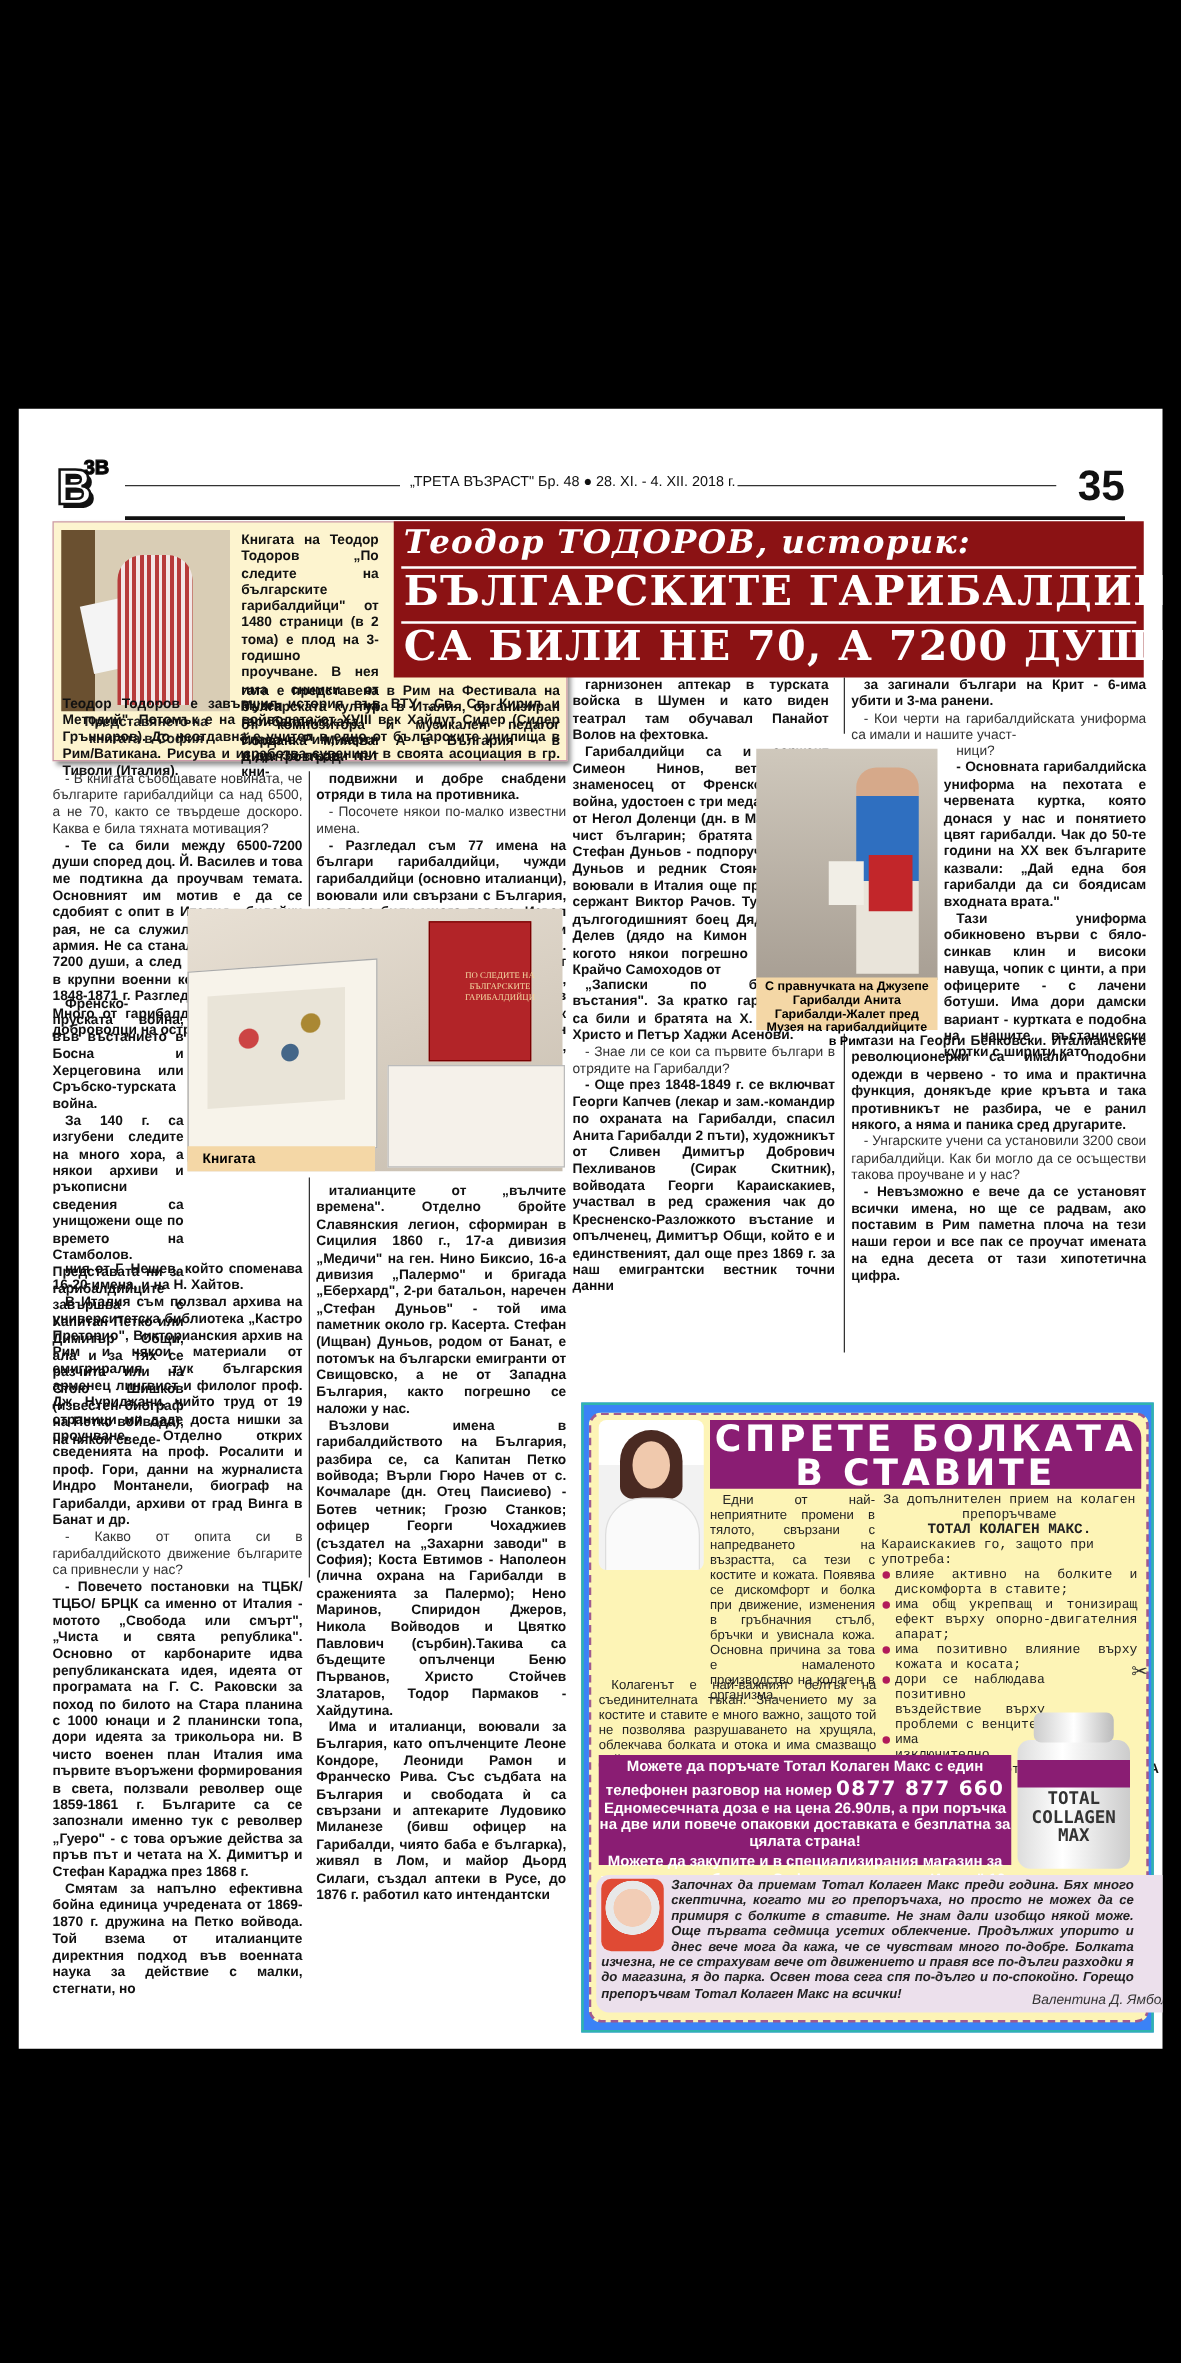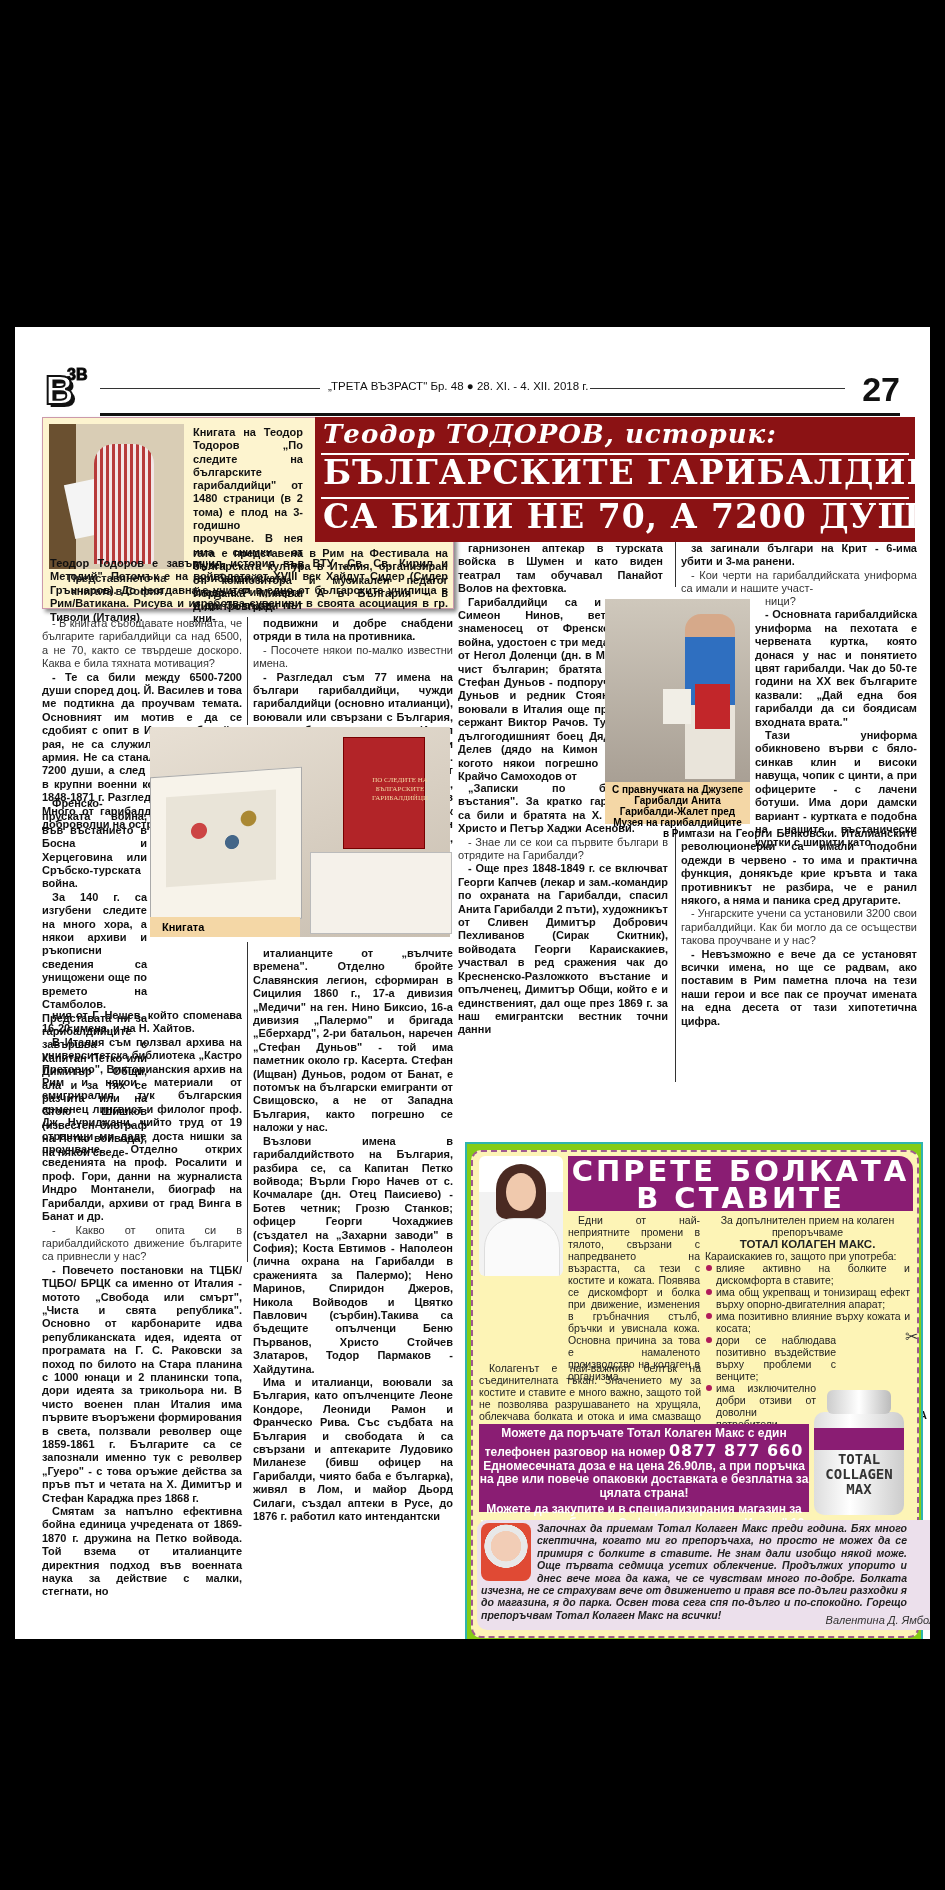--- a/index.html
+++ b/index.html
@@ -42,30 +42,30 @@
   .bookphoto .red span{position:absolute;left:6px;top:38px;width:68px;color:#f3d8a2;font-size:7px;text-align:center;line-height:9px;font-family:Liberation Serif, serif;margin-left:16px;}
   .bookphoto .b2{position:absolute;left:160px;top:125px;width:140px;height:80px;background:#f5f1ea;border:1px solid #bbb;}
   .bookphoto .cap{position:absolute;left:0;bottom:0;width:150px;height:20px;background:#f4d7a6;font-size:11px;font-weight:bold;line-height:20px;padding-left:12px;box-sizing:border-box;}
   .pairphoto{position:absolute;left:590px;top:597px;width:145px;height:185px;background:linear-gradient(180deg,#cfc8bc,#a89f94);}
   .pairphoto .w{position:absolute;left:20px;top:35px;width:40px;height:145px;background:linear-gradient(180deg,#e6c9a8 0 14%,repeating-linear-gradient(180deg,#1f7fa6 0 4px,#eee 4px 8px) 14% 55%,#444 55% 100%);border-radius:14px 14px 0 0;}
   .pairphoto .m{position:absolute;left:80px;top:15px;width:50px;height:165px;background:linear-gradient(180deg,#d6a98a 0 14%,#2f6fc0 14% 55%,#e9e4da 55% 100%);border-radius:16px 16px 0 0;}
   .pairphoto .rb{position:absolute;left:90px;top:85px;width:35px;height:45px;background:#c2262a;}
   .pairphoto .wb{position:absolute;left:58px;top:90px;width:28px;height:35px;background:#f1eee6;}
   .paircap{position:absolute;left:590px;top:782px;width:145px;height:42px;background:#f4d7a6;font-size:10px;font-weight:bold;line-height:11px;padding:2px 4px;box-sizing:border-box;text-align:center;}
   
-  .ad{position:absolute;left:450px;top:815px;width:454px;height:500px;border:2px solid #2fb4ae;background:#84cc16;}
+  .ad{position:absolute;left:450px;top:795px;width:454px;height:500px;border:2px solid #2fb4ae;background:#3b82f6;}
   .ad .inner{position:absolute;left:4px;top:6px;width:444px;height:484px;background:#fdf4b6;border:2px dashed #a05a90;border-radius:10px;}
   .ad .title{position:absolute;left:95px;top:4px;width:345px;height:55px;background:#8a1d73;border-radius:0 14px 0 0;color:#fff;font:900 29px/27px "DejaVu Sans",sans-serif;text-align:center;letter-spacing:3px;padding-top:2px;box-sizing:border-box;}
   .ad .doc{position:absolute;left:6px;top:4px;width:84px;height:120px;background:linear-gradient(180deg,#fff 0 30%,#f2f2f2 30%);border-radius:6px;overflow:hidden;}
   .ad .doc .hair{position:absolute;left:17px;top:8px;width:50px;height:55px;background:#4a2a22;border-radius:25px 25px 10px 10px;}
   .ad .doc .face{position:absolute;left:27px;top:17px;width:30px;height:38px;background:#f0c9ad;border-radius:50%;}
   .ad .doc .coat{position:absolute;left:5px;top:62px;width:74px;height:60px;background:#fafafa;border-radius:30px 30px 0 0;border:1px solid #ddd;}
   .ad .lt{position:absolute;font-size:10.5px;line-height:12px;color:#222;text-align:justify;}
   .ad .lt p{margin:0;text-indent:10px;}
-  .ad .rt{position:absolute;left:232px;top:62px;width:205px;font-size:10.5px;line-height:12px;color:#222;}
+  .ad .rt{position:absolute;left:232px;top:62px;width:205px;font-size:10.5px;line-height:12px;color:#222;font-family:Liberation Mono, monospace;}
   .ad .rt .c{text-align:center;}
   .ad .rt .brand{text-align:center;font-weight:bold;font-size:11.5px;}
   .ad .rt ul{margin:0;padding:0;list-style:none;}
   .ad .rt li{position:relative;padding-left:11px;text-align:justify;}
   .ad .rt li:before{content:"";position:absolute;left:1px;top:3px;width:6px;height:6px;border-radius:50%;background:#b01c5a;}
   .ad .order{position:absolute;left:6px;top:272px;width:330px;height:88px;background:#8a1d73;border-radius:0;color:#fff;font-weight:bold;font-size:12px;line-height:13.5px;text-align:center;padding-top:3px;box-sizing:border-box;}
   .ad .order .ph{font:900 16px "DejaVu Sans",sans-serif;letter-spacing:1px;}
   .ad .order .shop{margin-top:3px;}
   .ad .jar{position:absolute;left:336px;top:238px;width:100px;height:125px;}
   .ad .jar .lid{position:absolute;left:18px;top:0;width:64px;height:24px;background:linear-gradient(90deg,#ccc,#fff,#bbb);border-radius:6px;}
@@ -86,21 +86,21 @@
 <div class="page">
 
   <div class="mast">
     <div class="logo">
       <span class="b">В</span>
       <span class="v">3В</span>
     </div>
     <div class="line" style="left:55px;width:220px;"></div>
     <div class="info">„ТРЕТА ВЪЗРАСТ" Бр. 48 ● 28. XI. - 4. XII. 2018 г.</div>
     <div class="line" style="left:545px;width:255px;"></div>
-    <div class="pnum">27</div>
+    <div class="pnum">35</div>
     <div class="rule"></div>
   </div>
 
   <div class="intro">
     <div class="photo">
         <div class="paper"></div>
         <div class="man"></div>
       </div>
     <div class="cap">Представянето на книгата в София</div>
     <div class="txt1">Книгата на Теодор Тодоров „По следите на българските гарибалдийци" от 1480 страници (в 2 тома) е плод на 3-годишно проучване. В нея има снимки от Музея на гарибалдийската слава в Рим, карти и др. За първи път кни-</div>

